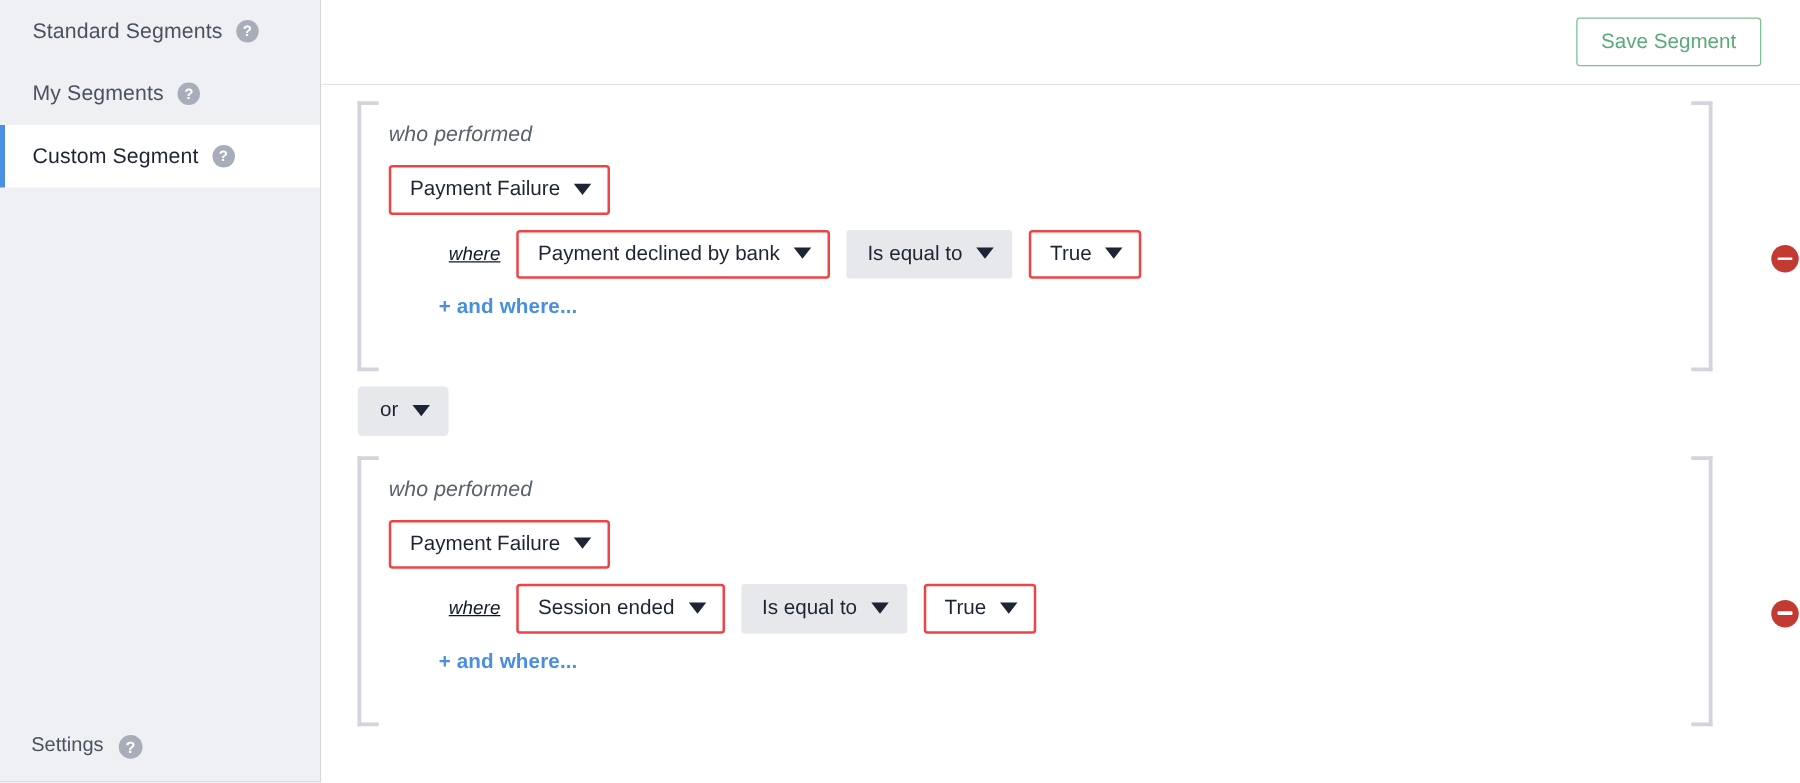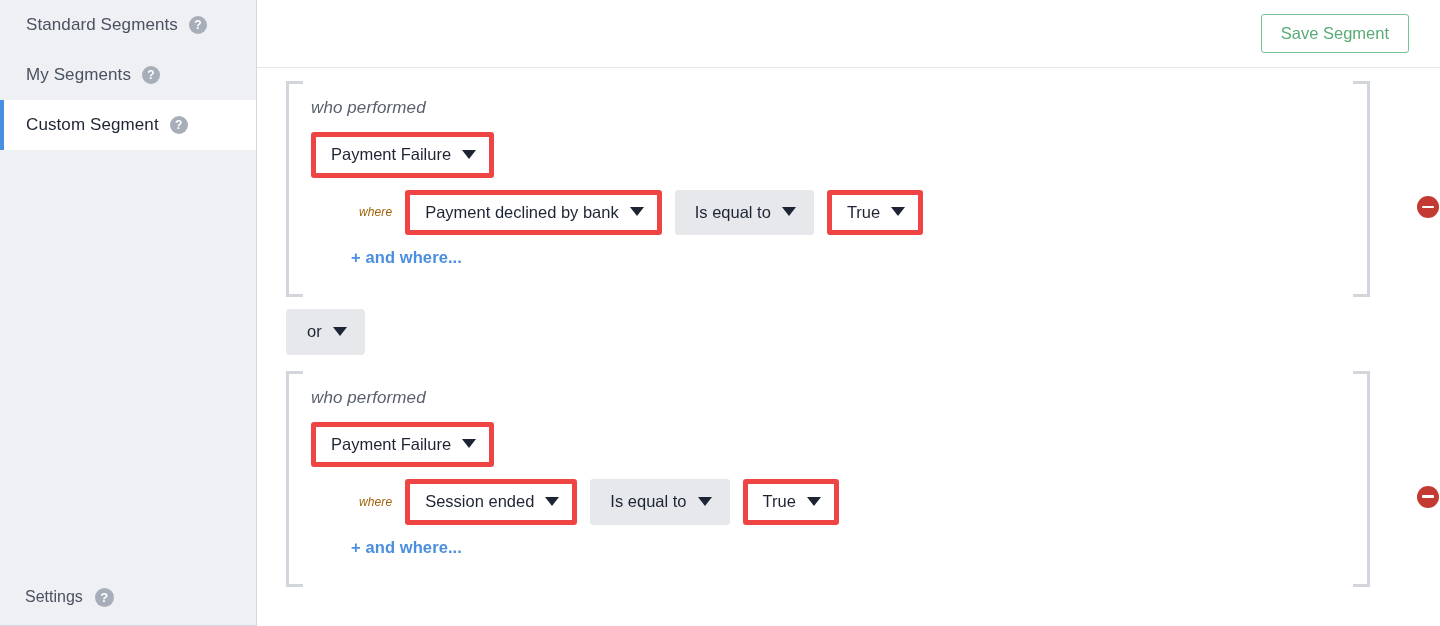--- a/index.html
+++ b/index.html
@@ -189,32 +189,33 @@
 
   .event-row { margin-bottom: 12px; }
 
   .where-row {
     display: flex;
     align-items: center;
     gap: 13px;
     margin: 0 0 13px 48px;
   }
   .where-label {
-    font-size: 12px;
+    font-size: 15px;
     font-style: italic;
-    color: #a16207;
+    color: #0f172a;
     letter-spacing: .1px;
+    text-decoration: underline;
   }
 
   .dd {
     display: inline-flex;
     align-items: center;
     gap: 11px;
     background: #ffffff;
-    border: 5px solid #ef4444;
+    border: 2px solid #ef4444;
     border-radius: 3px;
     padding: 9px 13px 10px 15px;
     font-size: 16.5px;
     color: #1d2433;
     cursor: pointer;
     line-height: 1;
     white-space: nowrap;
   }
   .dd.filled {
     background: #e6e8eb;

